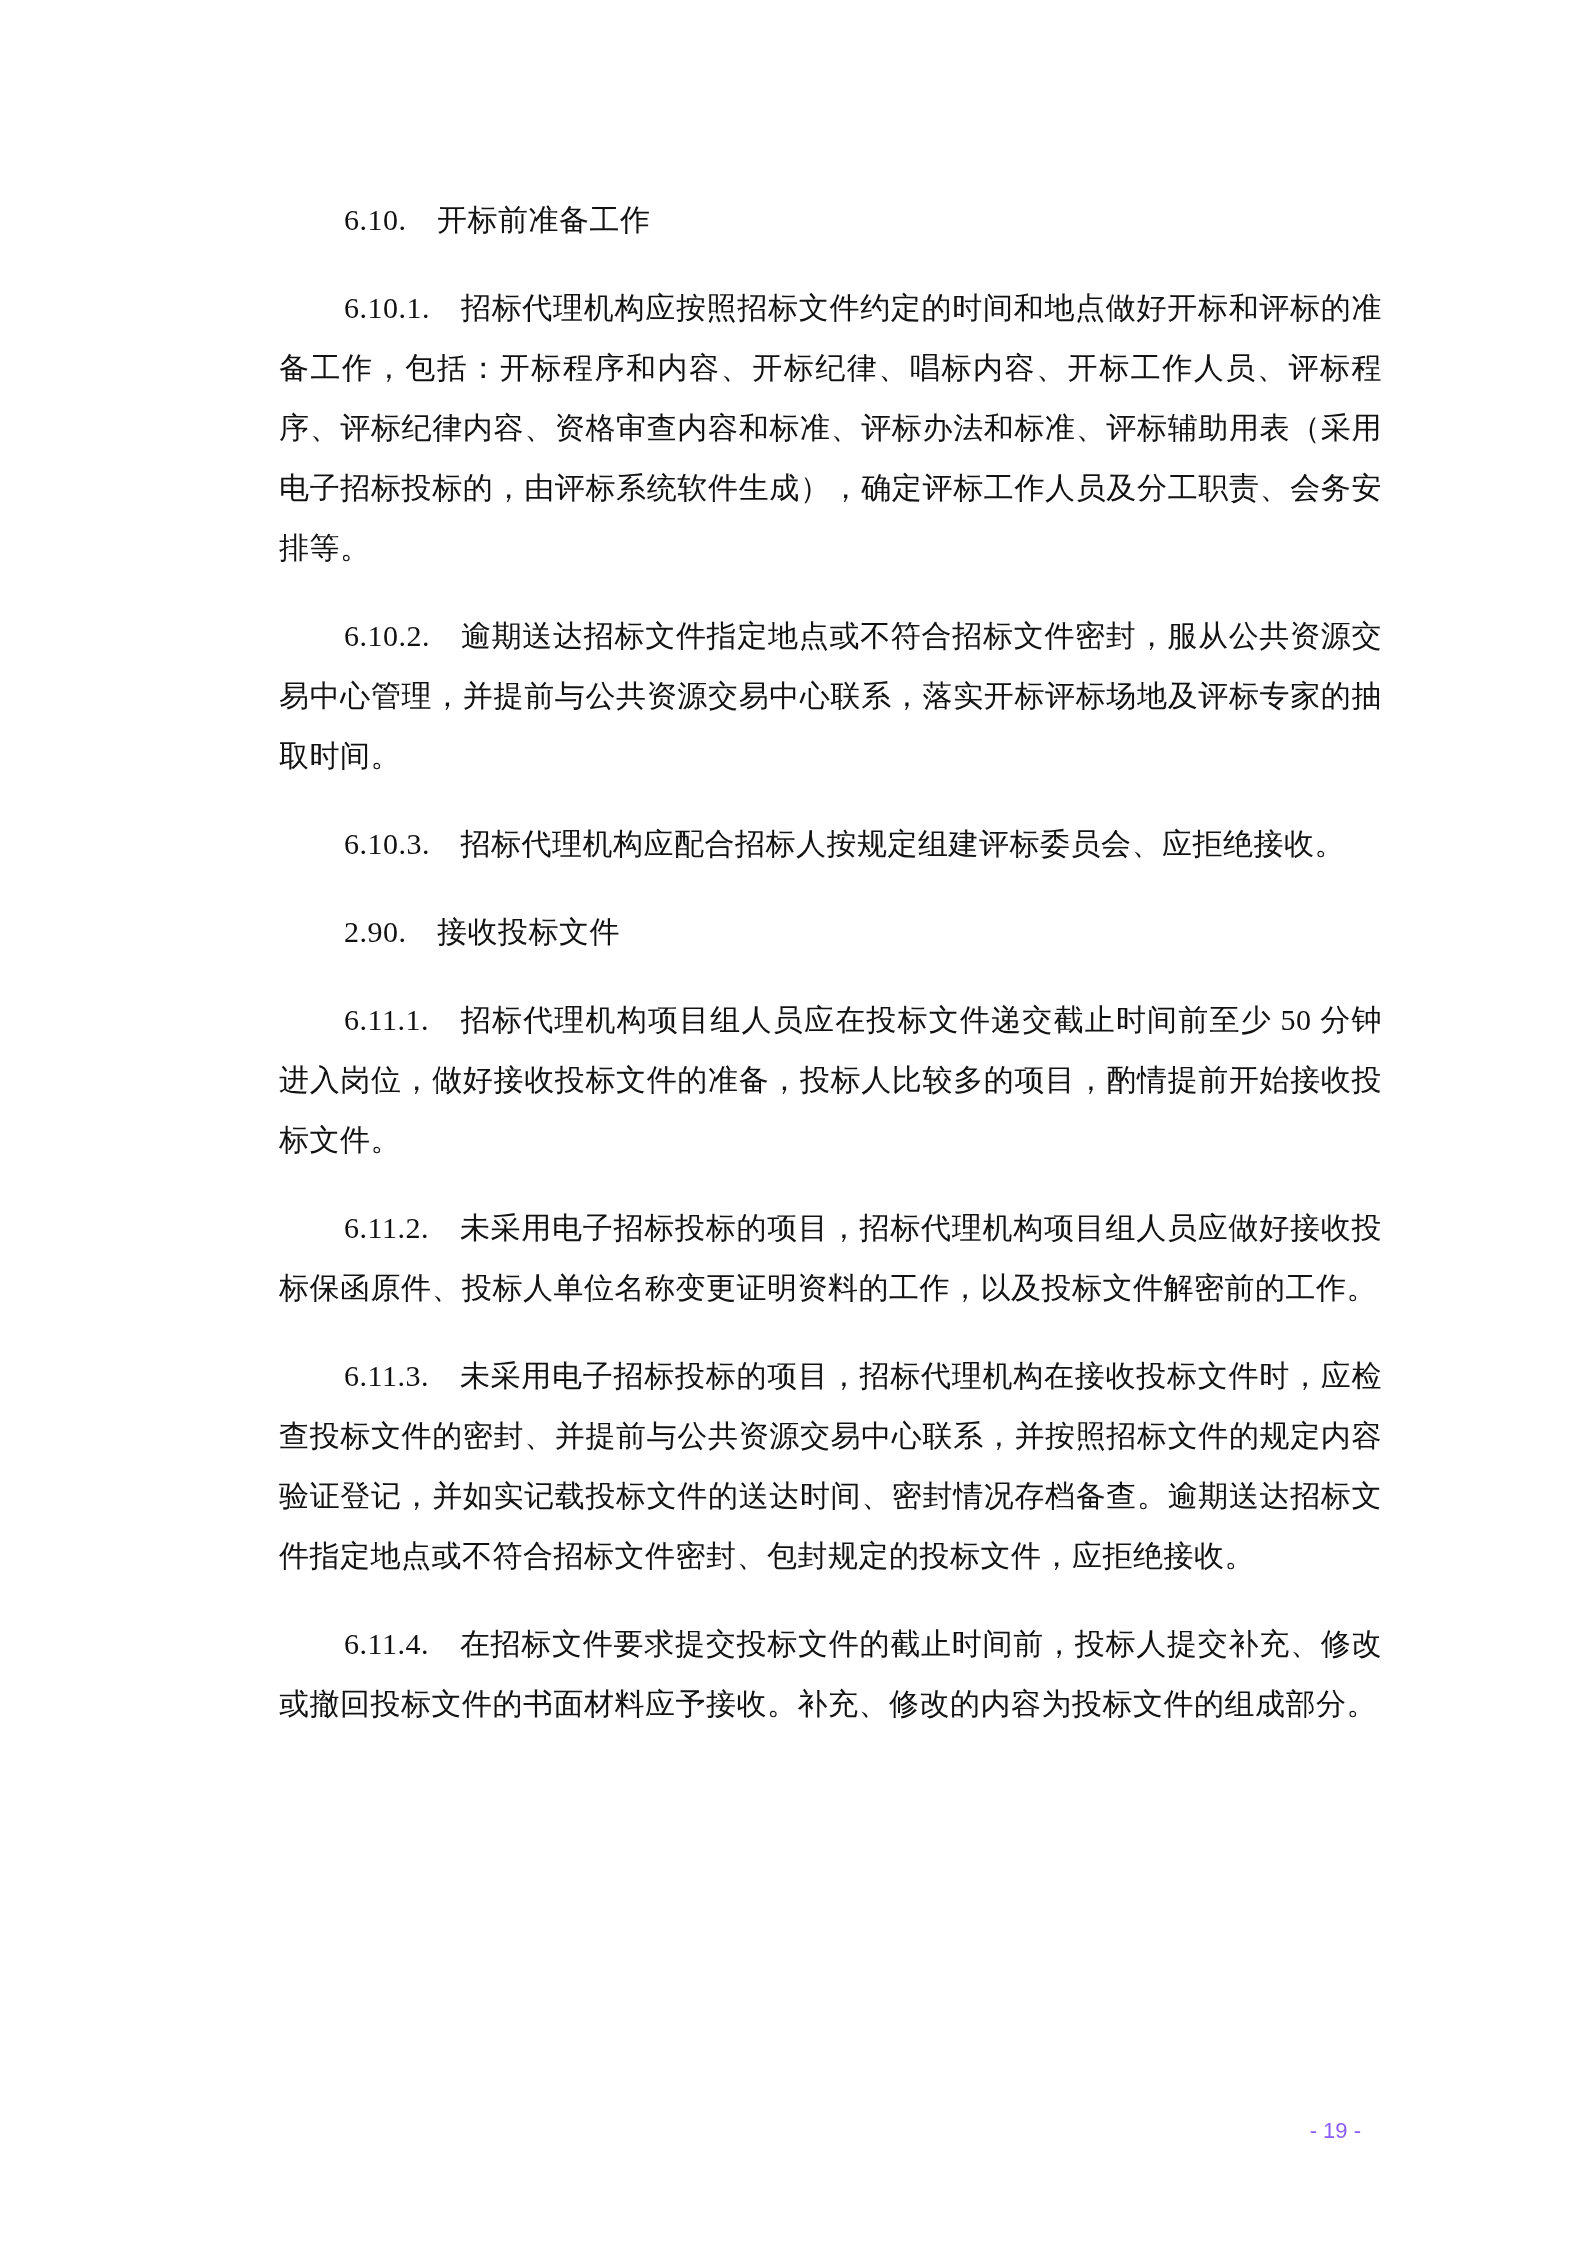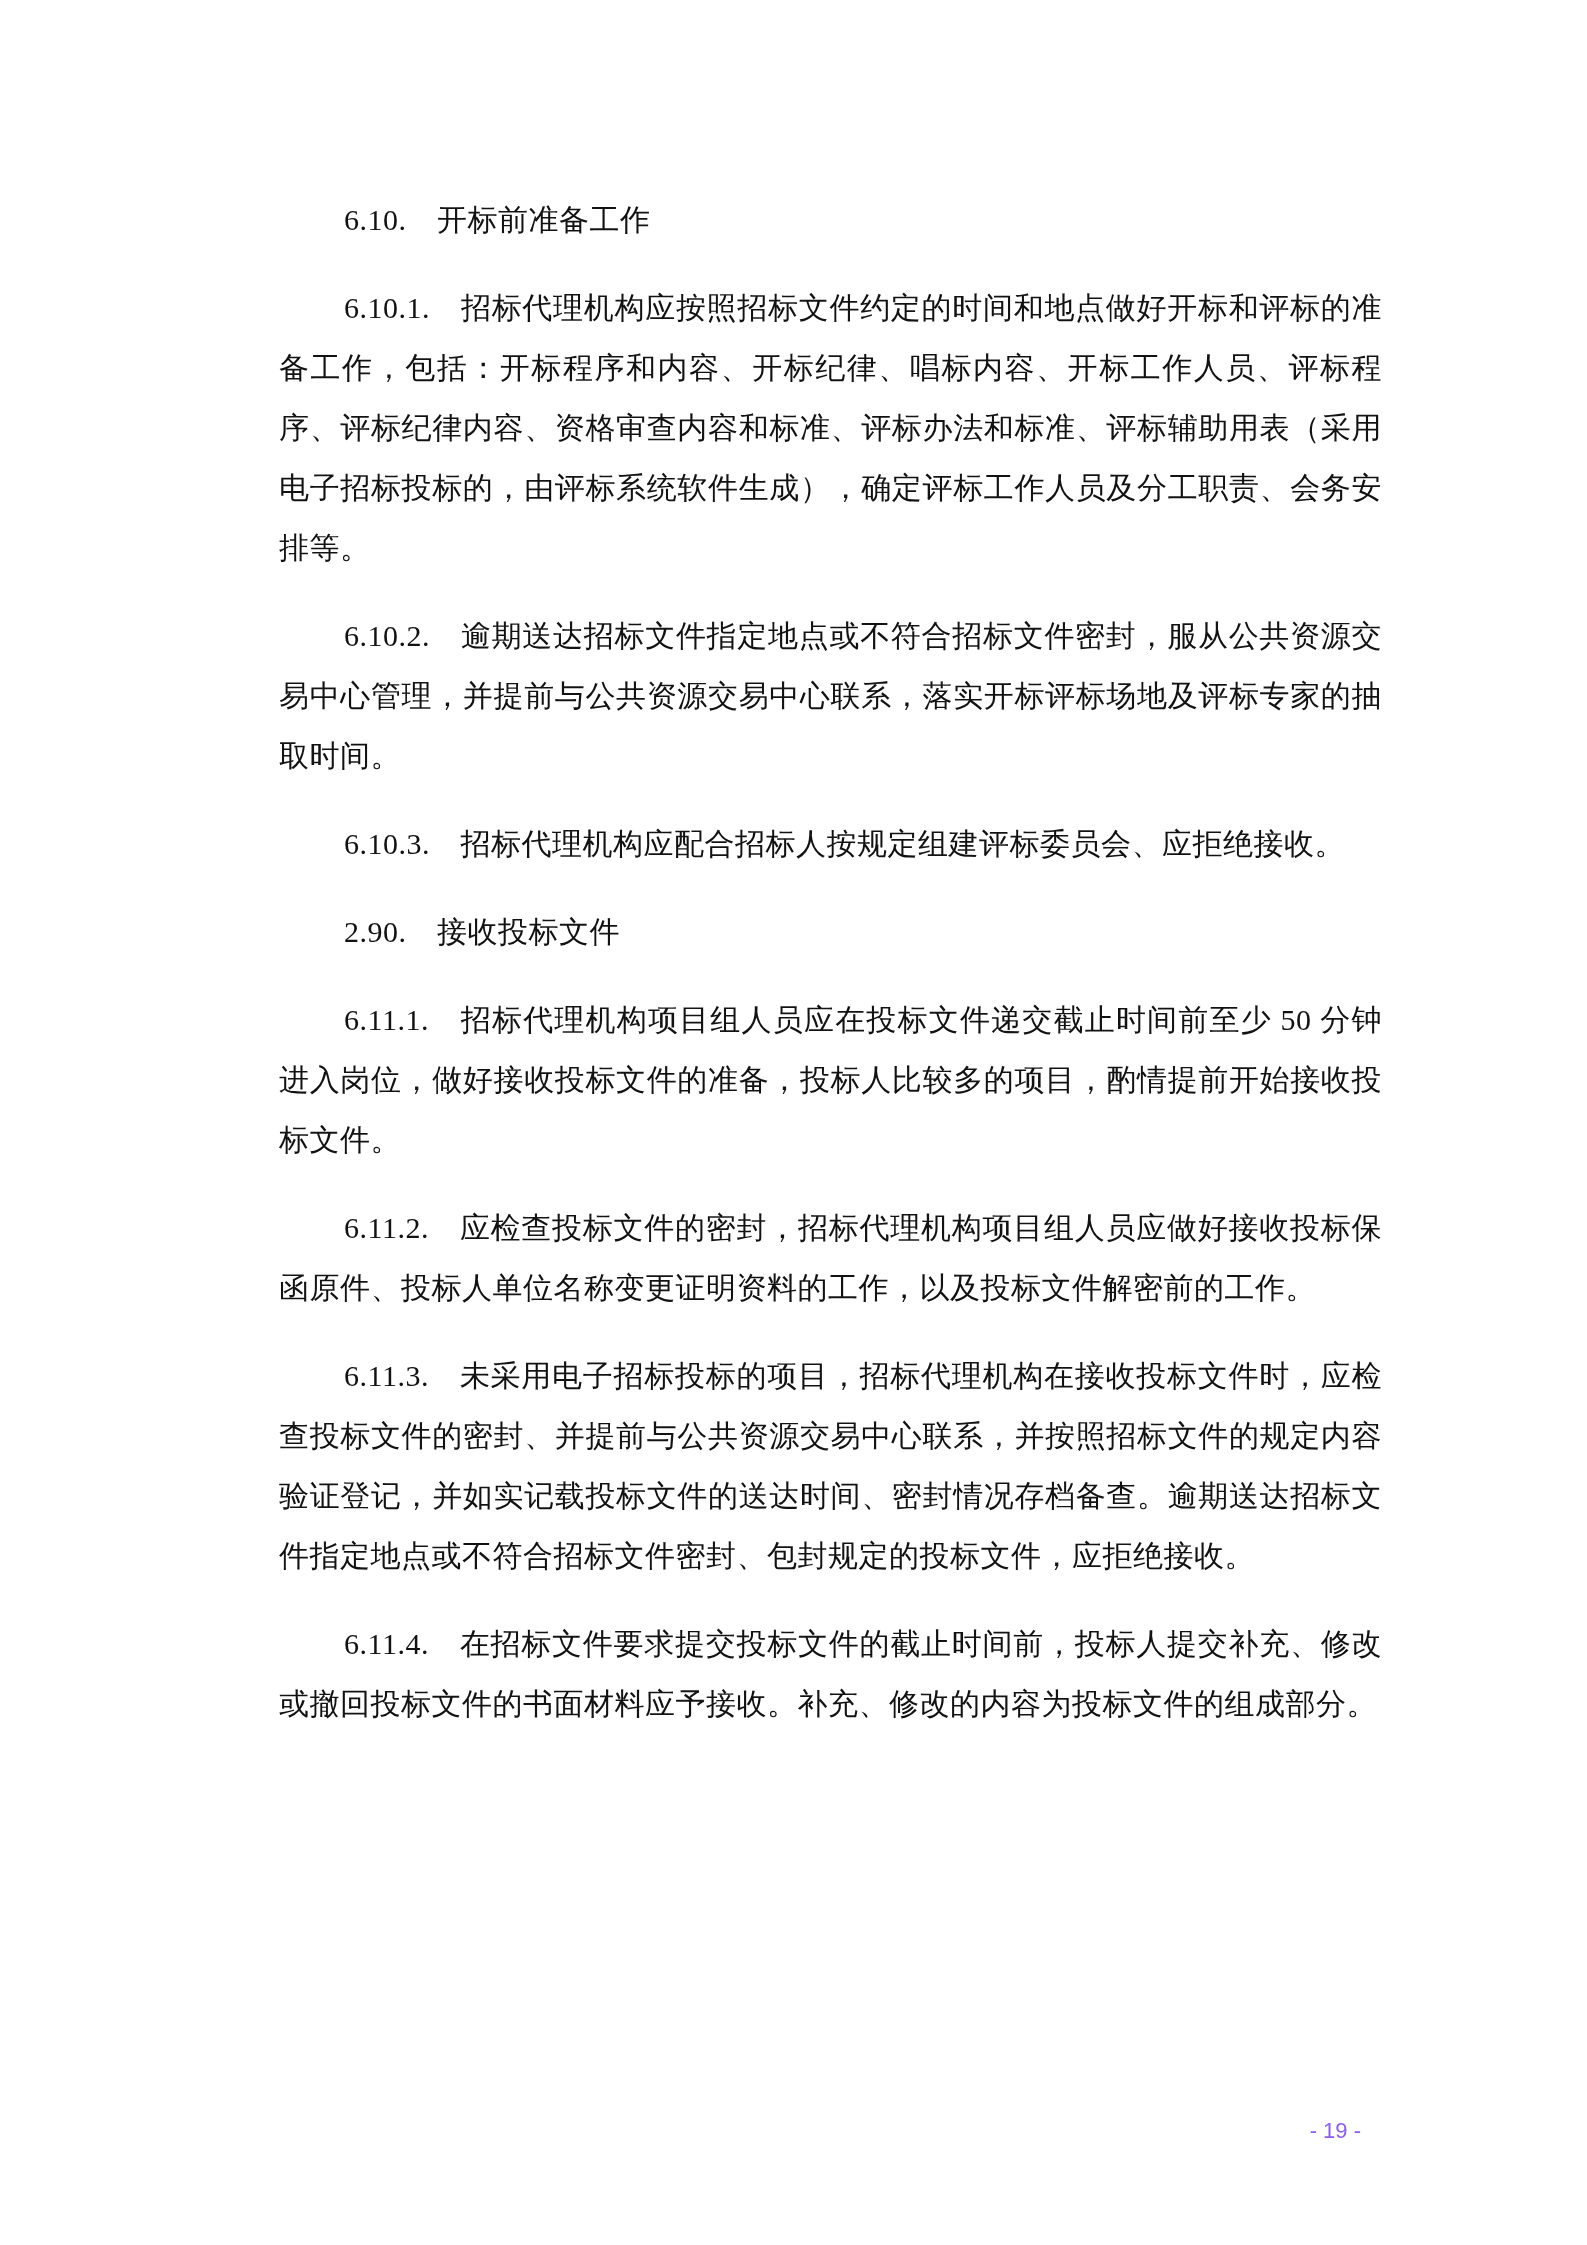--- a/index.html
+++ b/index.html
@@ -49,18 +49,18 @@
 <body>
 
 <div class="page">
   <div class="content">
     <p class="doc-block doc-heading">6.10.　开标前准备工作</p>
     <p class="doc-block">6.10.1.　招标代理机构应按照招标文件约定的时间和地点做好开标和评标的准备工作，包括：开标程序和内容、开标纪律、唱标内容、开标工作人员、评标程序、评标纪律内容、资格审查内容和标准、评标办法和标准、评标辅助用表（采用电子招标投标的，由评标系统软件生成），确定评标工作人员及分工职责、会务安排等。</p>
     <p class="doc-block">6.10.2.　逾期送达招标文件指定地点或不符合招标文件密封，服从公共资源交易中心管理，并提前与公共资源交易中心联系，落实开标评标场地及评标专家的抽取时间。</p>
     <p class="doc-block">6.10.3.　招标代理机构应配合招标人按规定组建评标委员会、应拒绝接收。</p>
     <p class="doc-block doc-heading">2.90.　接收投标文件</p>
     <p class="doc-block">6.11.1.　招标代理机构项目组人员应在投标文件递交截止时间前至少 50 分钟进入岗位，做好接收投标文件的准备，投标人比较多的项目，酌情提前开始接收投标文件。</p>
-    <p class="doc-block">6.11.2.　应检查投标文件的密封，招标代理机构项目组人员应做好接收投标保函原件、投标人单位名称变更证明资料的工作，以及投标文件解密前的工作。</p>
+    <p class="doc-block">6.11.2.　未采用电子招标投标的项目，招标代理机构项目组人员应做好接收投标保函原件、投标人单位名称变更证明资料的工作，以及投标文件解密前的工作。</p>
     <p class="doc-block">6.11.3.　未采用电子招标投标的项目，招标代理机构在接收投标文件时，应检查投标文件的密封、并提前与公共资源交易中心联系，并按照招标文件的规定内容验证登记，并如实记载投标文件的送达时间、密封情况存档备查。逾期送达招标文件指定地点或不符合招标文件密封、包封规定的投标文件，应拒绝接收。</p>
     <p class="doc-block">6.11.4.　在招标文件要求提交投标文件的截止时间前，投标人提交补充、修改或撤回投标文件的书面材料应予接收。补充、修改的内容为投标文件的组成部分。</p>
   </div>
   <div class="page-footer">- 19 -</div>
 </div>
 
 </body></html>

